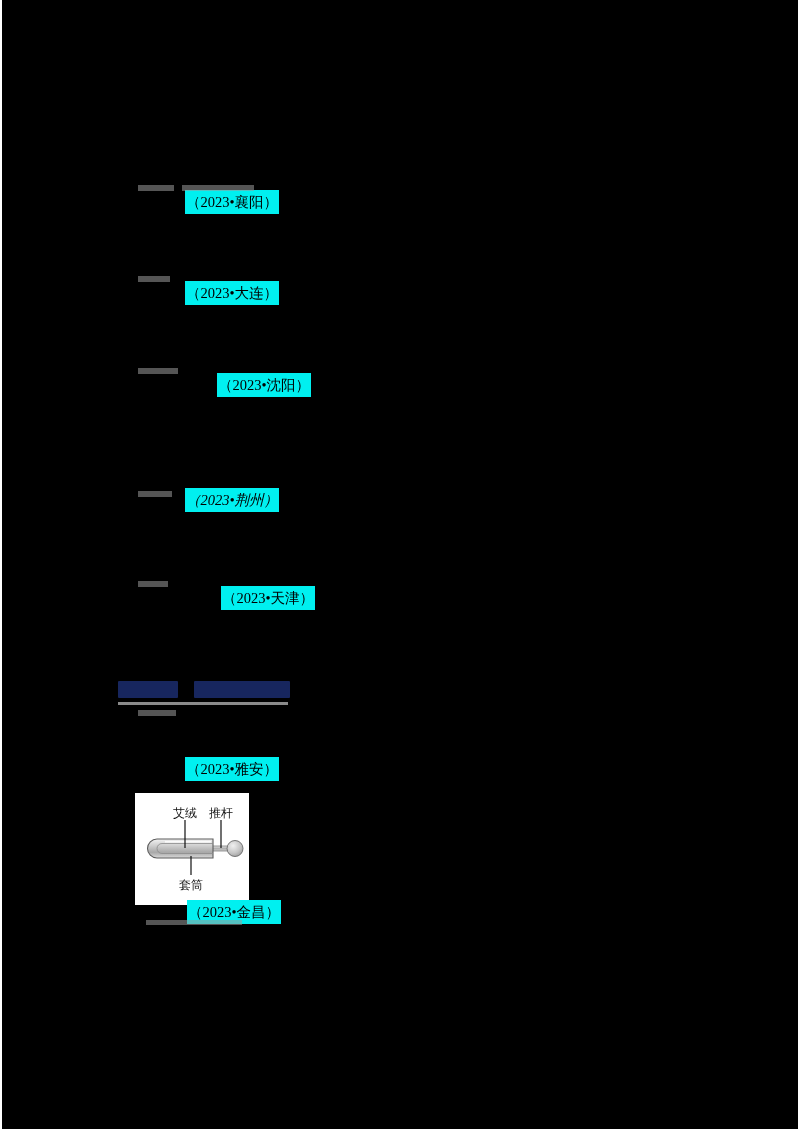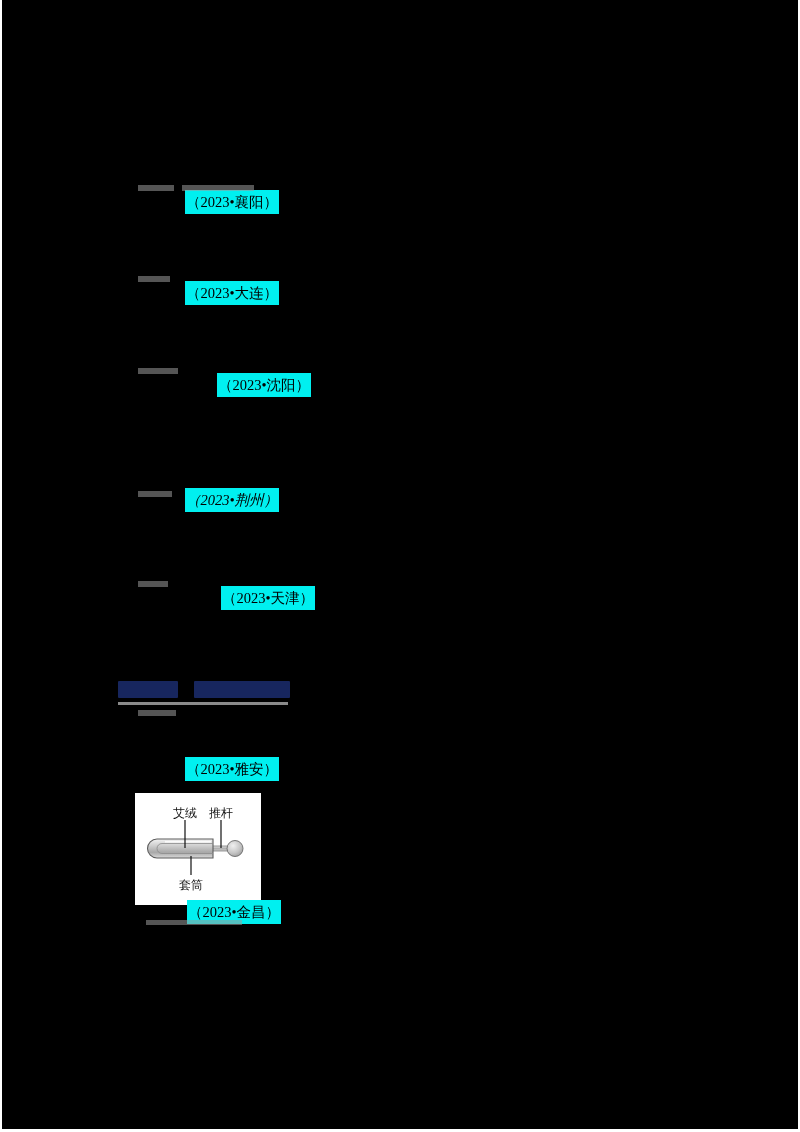--- a/index.html
+++ b/index.html
@@ -102,21 +102,21 @@
     width: 170px;
     height: 3px;
     background: #8a8a8a;
   }
 
   
   #figure-box {
     position: absolute;
     left: 135px;
     top: 793px;
-    width: 126px;
+    width: 114px;
     height: 112px;
     background: #ffffff;
     z-index: 20;
   }
   #figure-box svg {
     display: block;
     width: 114px;
     height: 112px;
   }
   .fig-label {

